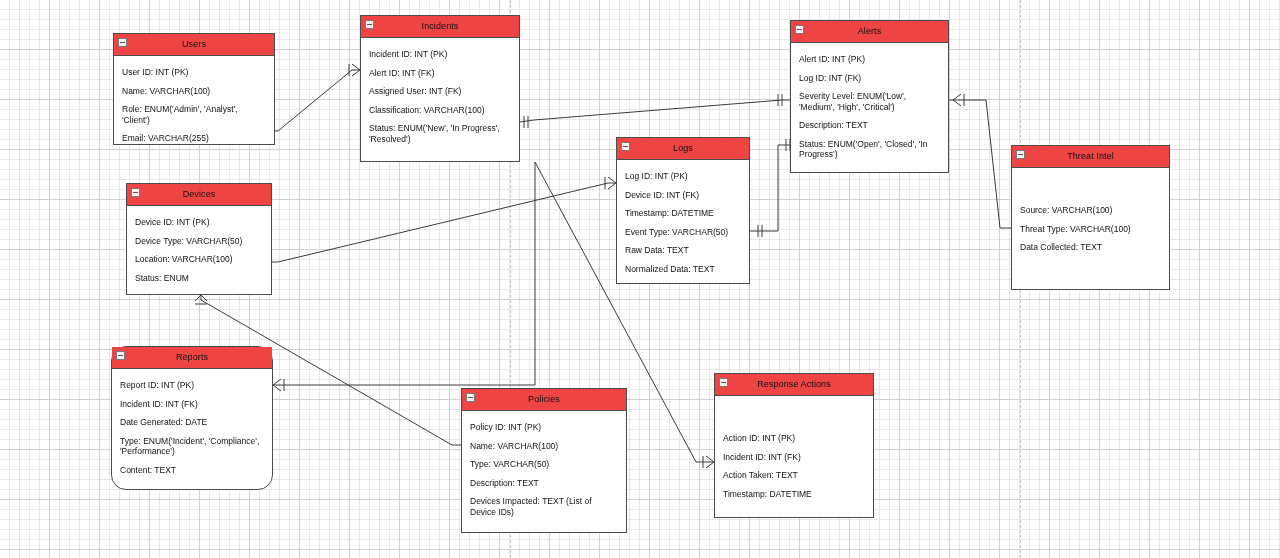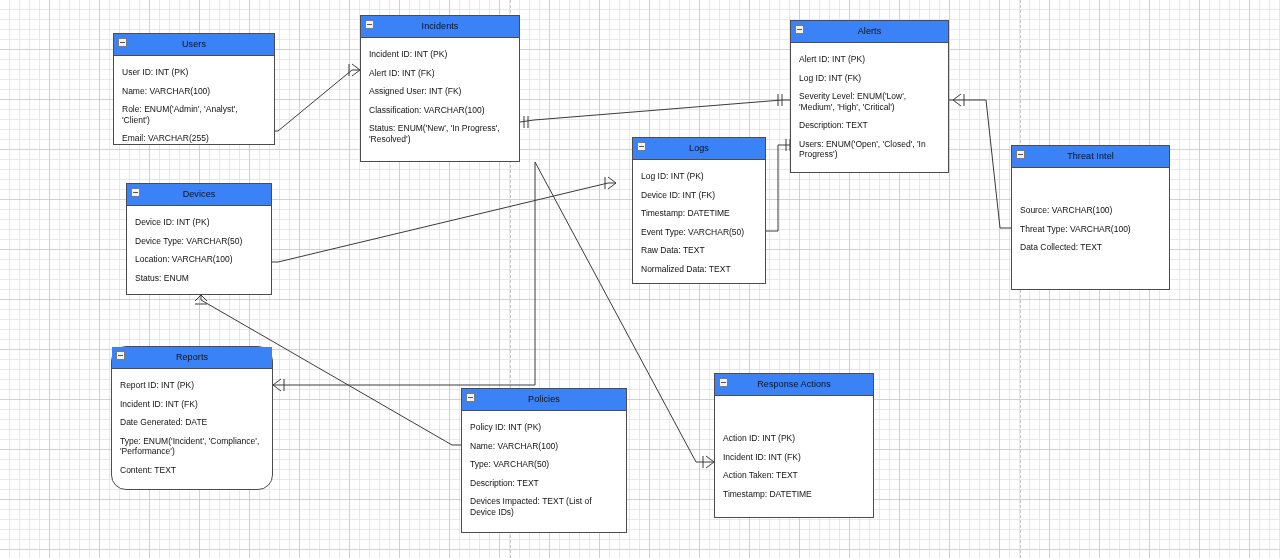--- a/index.html
+++ b/index.html
@@ -32,21 +32,21 @@
     border:1px solid #4c4c4c;
     box-sizing:border-box;
     font-size:8.5px;
     color:#111111;
   }
   .entity-header{
     position:relative;
     height:22px;
     border-bottom:1px solid #4c4c4c;
     display:flex;align-items:center;justify-content:center;
-    background:#3b82f6;
+    background:#ef4444;
     box-sizing:border-box;
   }
   .entity-title{
     font-size:9px;
     font-weight:normal;
     color:#111111;
     letter-spacing:.1px;
     text-align:center;
     padding:0 16px;
     line-height:11px;
@@ -167,24 +167,24 @@
       <div class="entity" style="left: 790px; top: 20px; width: 159px; height: 153px;">
         <div class="entity-header">
           <div class="collapse-box"></div>
           <div class="entity-title">Alerts</div>
         </div>
         <div class="entity-body">
           <div class="attr">Alert ID: INT (PK)</div>
           <div class="attr">Log ID: INT (FK)</div>
           <div class="attr">Severity Level: ENUM('Low', 'Medium', 'High', 'Critical')</div>
           <div class="attr">Description: TEXT</div>
-          <div class="attr">Users: ENUM('Open', 'Closed', 'In Progress')</div>
-        </div>
-      </div>
-      <div class="entity" style="left: 616px; top: 137px; width: 134px; height: 147px; margin-left: 16px;">
+          <div class="attr">Status: ENUM('Open', 'Closed', 'In Progress')</div>
+        </div>
+      </div>
+      <div class="entity" style="left: 616px; top: 137px; width: 134px; height: 147px;">
         <div class="entity-header">
           <div class="collapse-box"></div>
           <div class="entity-title">Logs</div>
         </div>
         <div class="entity-body">
           <div class="attr">Log ID: INT (PK)</div>
           <div class="attr">Device ID: INT (FK)</div>
           <div class="attr">Timestamp: DATETIME</div>
           <div class="attr">Event Type: VARCHAR(50)</div>
           <div class="attr">Raw Data: TEXT</div>

